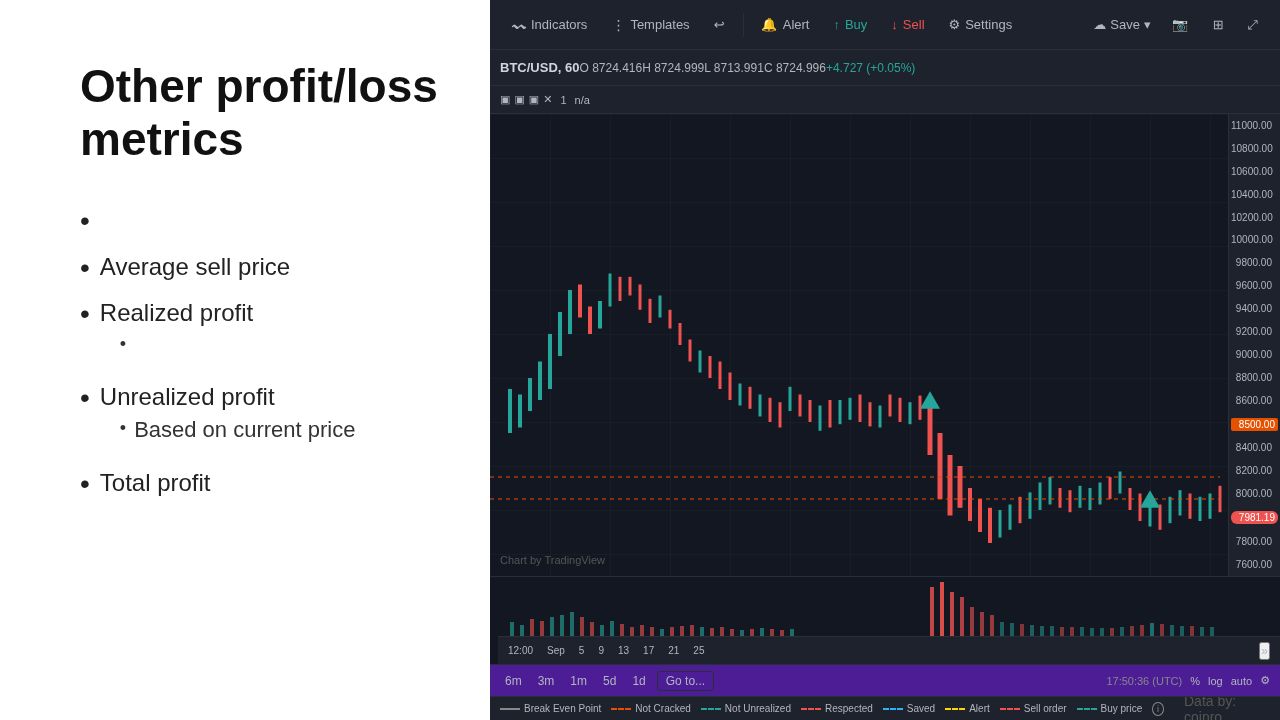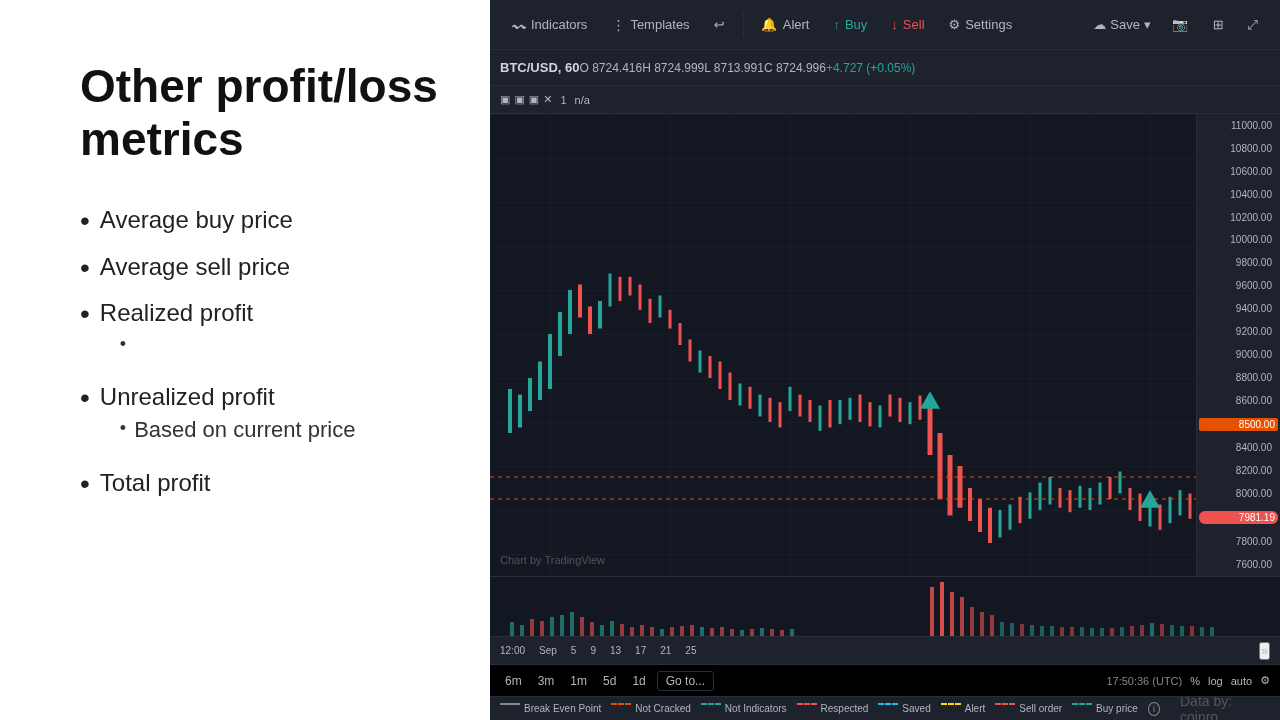--- a/index.html
+++ b/index.html
@@ -226,40 +226,41 @@
     
     .time-bar {
       height: 28px;
       background: #1e222d;
       display: flex;
       align-items: center;
       padding: 0 10px;
       border-top: 1px solid #2a2e39;
       flex-shrink: 0;
       position: relative;
+      margin-left: 8px;
     }
 
     .time-label {
       font-size: 10px;
       color: #b2b5be;
       margin-right: 14px;
     }
 
     .time-arrow {
       position: absolute;
       right: 10px;
       color: #b2b5be;
       font-size: 12px;
       cursor: pointer;
     }
 
     
     .bottom-controls {
       height: 32px;
-      background: #000000;
+      background: #4c1d95;
       display: flex;
       align-items: center;
       padding: 0 10px;
       gap: 6px;
       border-top: 1px solid #2a2e39;
       flex-shrink: 0;
     }
 
     .tf-btn {
       font-size: 12px;
@@ -308,21 +309,21 @@
       align-items: center;
       padding: 0 10px;
       gap: 10px;
       border-top: 1px solid #2a2e39;
       flex-shrink: 0;
       overflow: hidden;
     }
 
     .legend-item {
       display: flex;
-      align-items: flex-start;
+      align-items: center;
       gap: 4px;
       font-size: 10px;
       color: #b2b5be;
       white-space: nowrap;
     }
 
     .legend-line {
       width: 20px;
       height: 2px;
     }
@@ -343,23 +344,20 @@
 </head>
 <body>
 
 <div class="left-panel">
   <h1 class="slide-title">Other profit/loss metrics</h1>
 
   <ul class="bullet-list">
 
     <li>
       <span class="bullet-dot">•</span>
-      <div>
-        <span>Average buy price</span>
-      </div>
     </li>
 
     <li>
       <span class="bullet-dot">•</span>
       <div>
         <span>Average sell price</span>
       </div>
     </li>
 
     <li>
@@ -558,21 +556,21 @@
       <line x1="0" y1="330" x2="730" y2="330" stroke="#e65100" stroke-width="1" stroke-dasharray="4,4"></line>
 
       <line x1="0" y1="350" x2="730" y2="350" stroke="#e65100" stroke-width="1" stroke-dasharray="4,4"></line>
 
       <polygon points="440,252 430,268 450,268" fill="#26a69a"></polygon>
 
       <polygon points="660,342 650,358 670,358" fill="#26a69a"></polygon>
 
     </svg>
 
-    <div style="position:absolute;right:0;top:0;width:84px;height:100%;background:#1e222d;border-left:1px solid #2a2e39;display:flex;flex-direction:column;justify-content:space-between;padding:6px 2px;">
+    <div style="position:absolute;right:0;top:0;width:52px;height:100%;background:#1e222d;border-left:1px solid #2a2e39;display:flex;flex-direction:column;justify-content:space-between;padding:6px 2px;">
       <span class="price-label">11000.00</span>
       <span class="price-label">10800.00</span>
       <span class="price-label">10600.00</span>
       <span class="price-label">10400.00</span>
       <span class="price-label">10200.00</span>
       <span class="price-label">10000.00</span>
       <span class="price-label">9800.00</span>
       <span class="price-label">9600.00</span>
       <span class="price-label">9400.00</span>
       <span class="price-label">9200.00</span>
@@ -694,21 +692,21 @@
     <div class="legend-item">
       <div class="legend-line" style="background:#888;border-top:2px dashed #888;"></div>
       <span>Break Even Point</span>
     </div>
     <div class="legend-item">
       <div class="legend-line" style="border-top:2px dashed #e65100;"></div>
       <span>Not Cracked</span>
     </div>
     <div class="legend-item">
       <div class="legend-line" style="border-top:2px dashed #26a69a;"></div>
-      <span>Not Indicators</span>
+      <span>Not Unrealized</span>
     </div>
     <div class="legend-item">
       <div class="legend-line" style="border-top:2px dashed #ef5350;"></div>
       <span>Respected</span>
     </div>
     <div class="legend-item">
       <div class="legend-line" style="border-top:2px dashed #29b6f6;"></div>
       <span>Saved</span>
     </div>
     <div class="legend-item">

